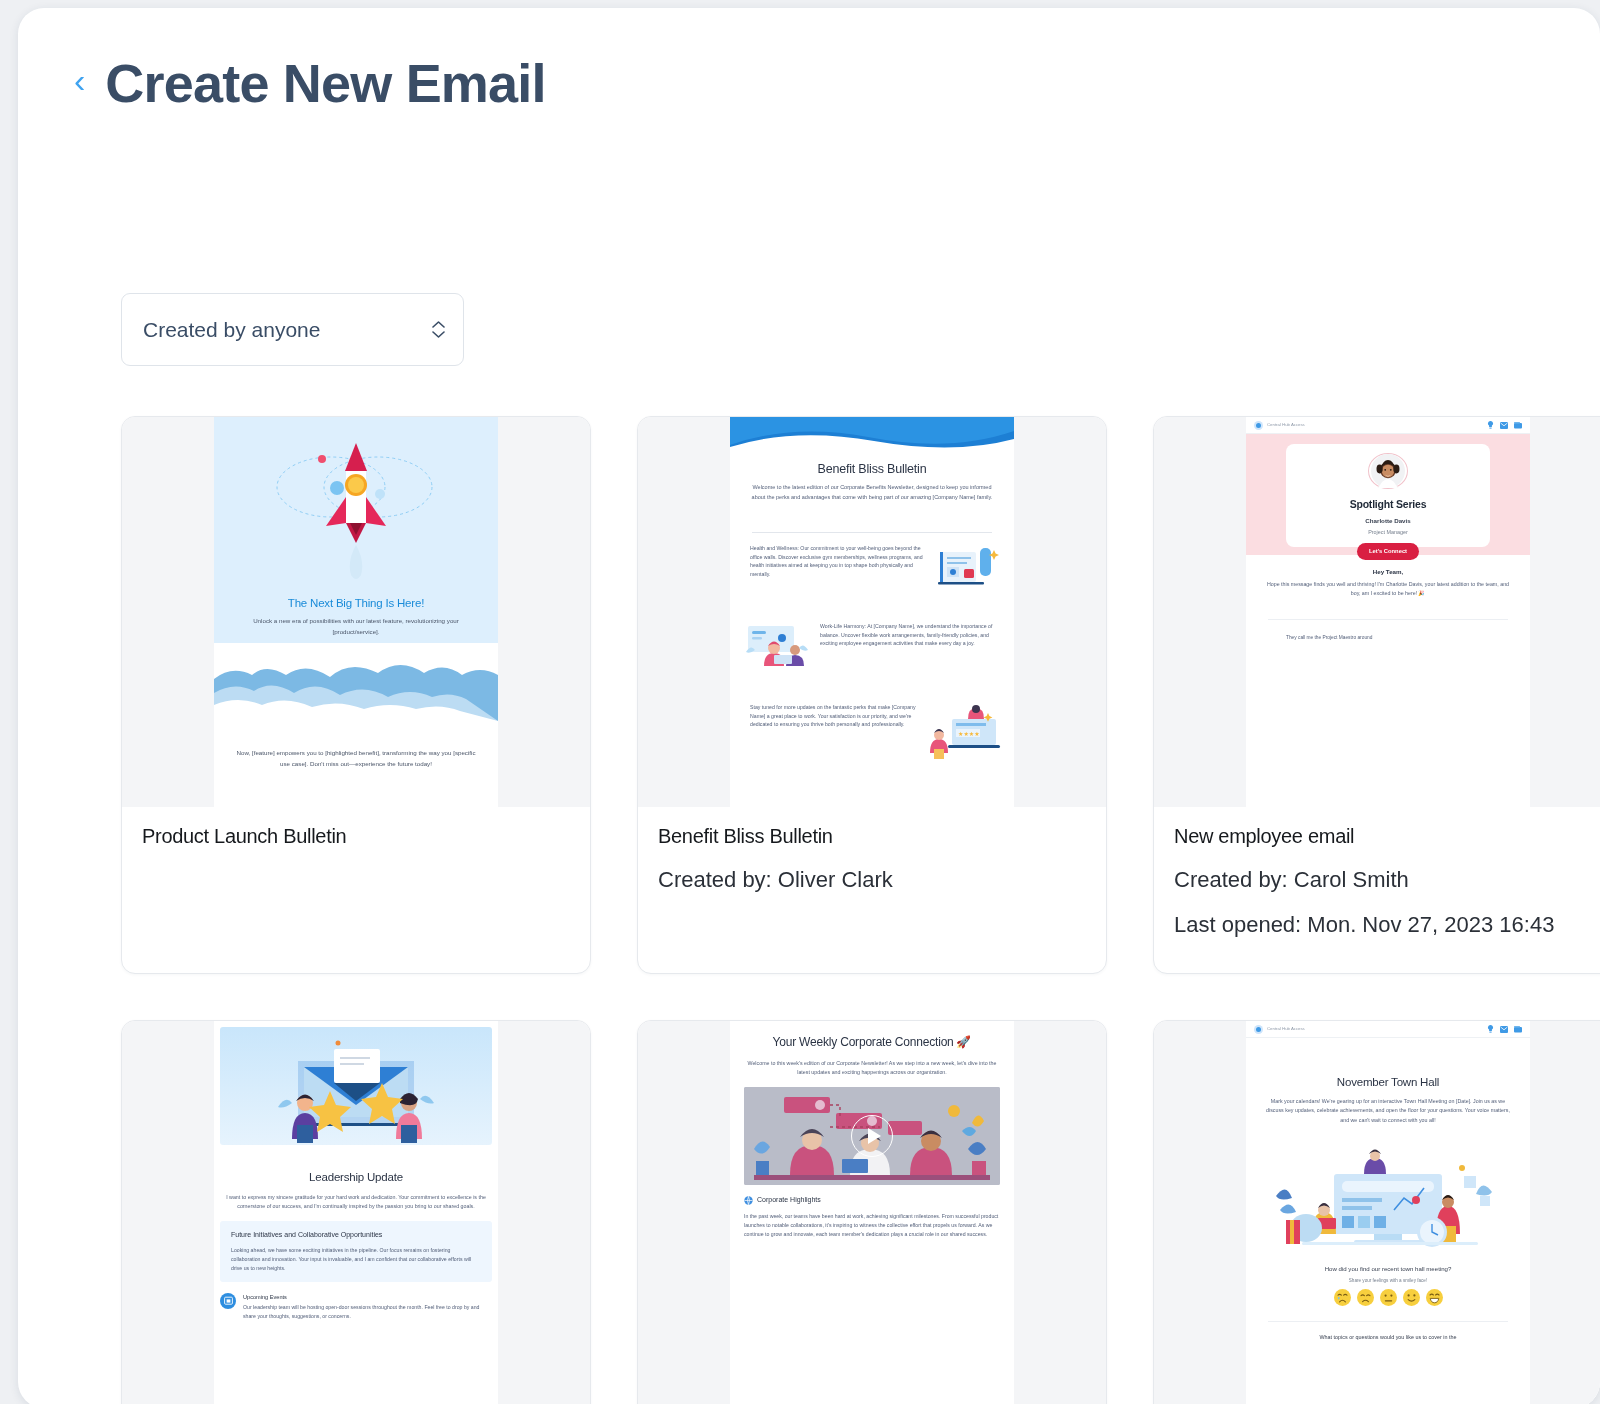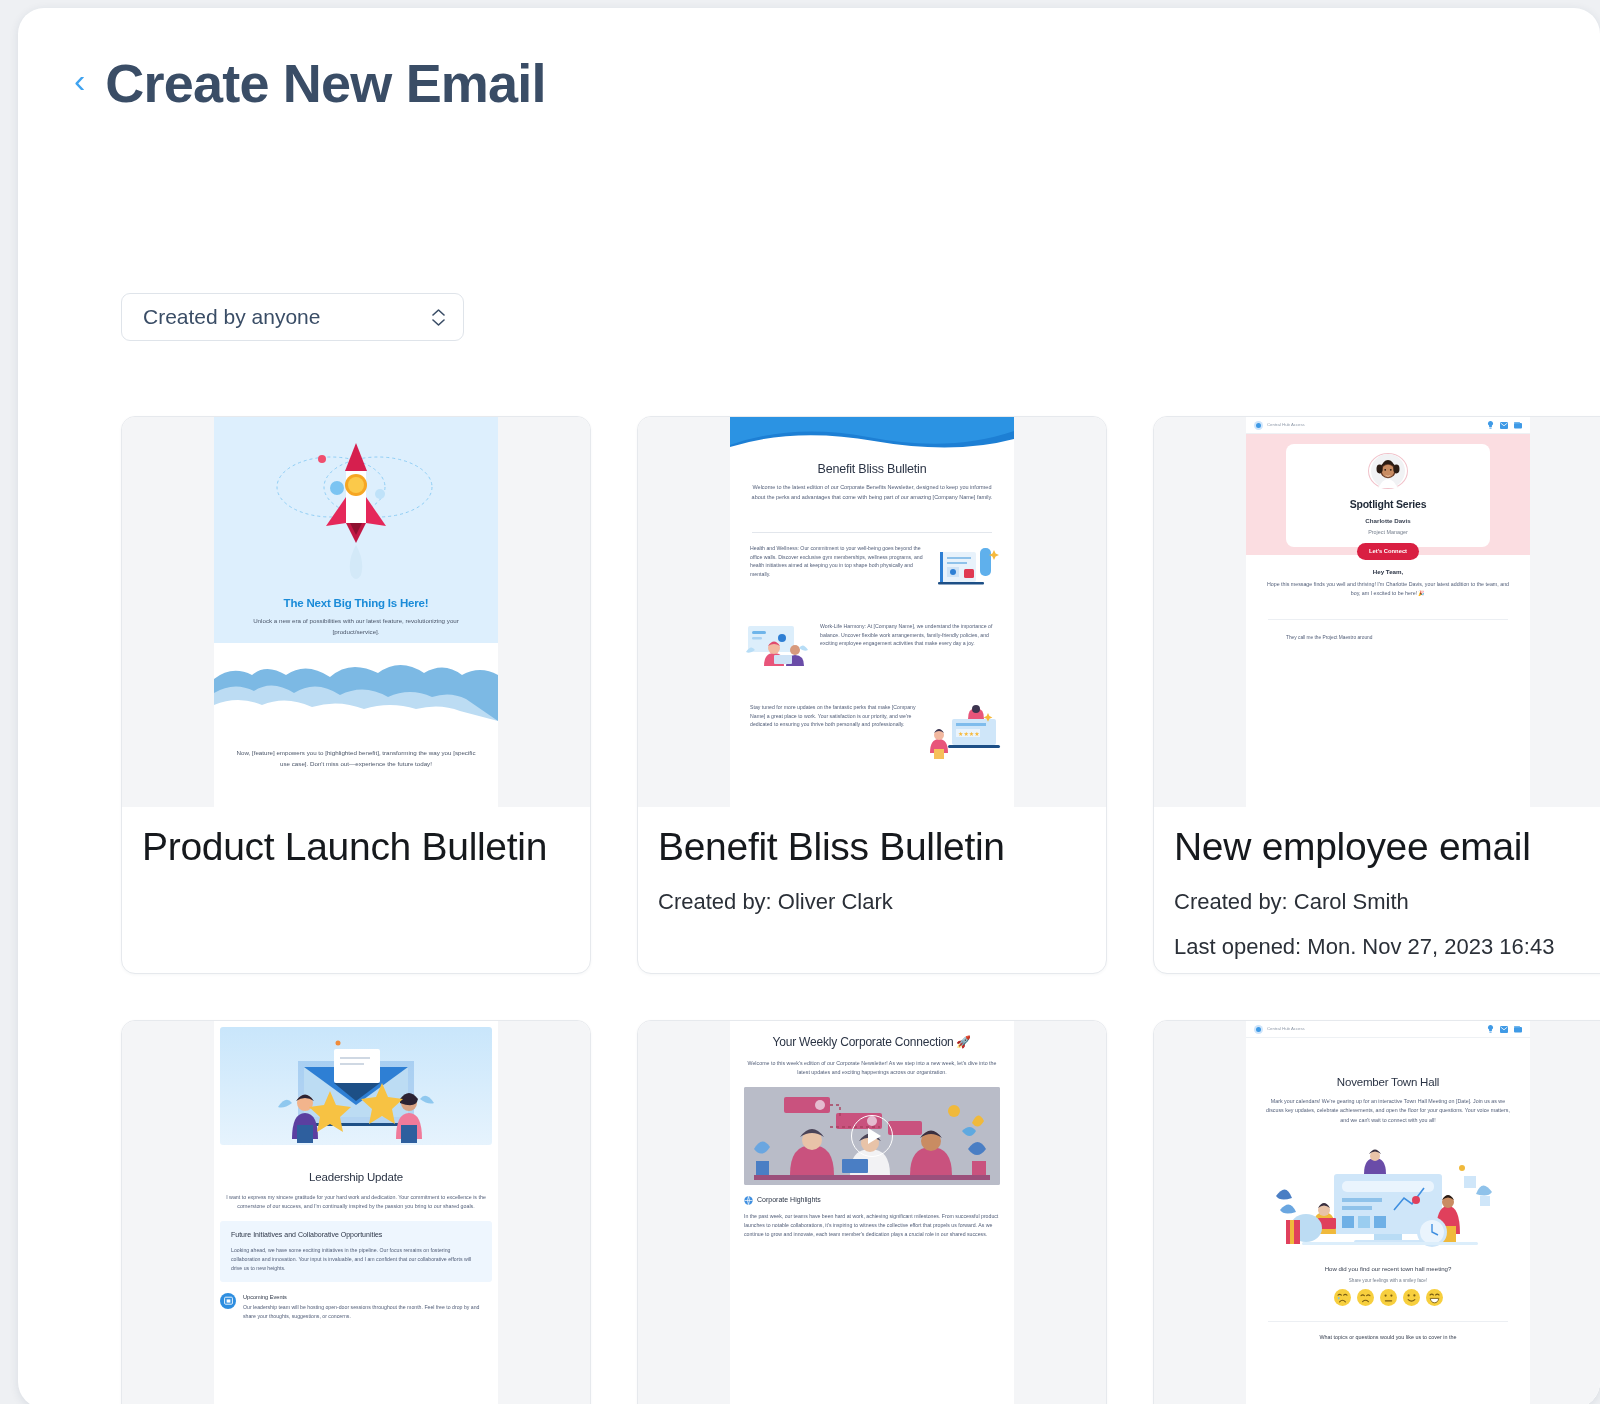--- a/index.html
+++ b/index.html
@@ -34,21 +34,21 @@
   .tabs{ position:absolute; left:103px; top:161px; display:flex; align-items:center; }
   .tab{
     font-size:20px; padding:15px 27px; border-radius:9px;
     color:#6b7b8f; cursor:pointer; white-space:nowrap;
   }
   .tab.active{ background:#ddeafa; color:#1c4f91; }
 
   
   .filter-wrap{ position:absolute; left:103px; top:285px; }
   .filter-select{
-    width:343px; height:48px;
+    width:343px; height:73px;
     border:1px solid #dfe4ea; border-radius:9px; background:#fff;
     display:flex; align-items:center; padding:0 18px 0 21px;
     cursor:pointer;
   }
   .filter-value{ font-size:21px; color:#3a4d66; flex:1; }
   .stepper{ display:flex; flex-direction:column; align-items:center; gap:3px; color:#3a4d66; }
   .stepper svg{ display:block; }
 
   
   .grid{
@@ -66,32 +66,32 @@
     height:390px; background:#f4f5f7; position:relative; overflow:hidden;
     display:flex; justify-content:center;
   }
   .doc{
     width:284px; background:#fff; height:100%;
     position:relative; overflow:hidden;
     font-size:5.4px; line-height:1.55; color:#4a5568;
   }
   .card-body{ padding:18px 20px 0 20px; }
   .card-title{
-    font-size:39px; color:#16191d; font-weight:400; line-height:1.15;
+    font-size:20px; color:#16191d; font-weight:400; line-height:1.15;
     white-space:nowrap; letter-spacing:-.3px;
   }
   .card-meta{ font-size:22px; color:#2b3038; margin-top:19px; white-space:nowrap; }
 
   
   .d1{ background:linear-gradient(#dff0fd,#e8f5fe 55%,#ffffff 56%); }
   .sky{ position:absolute; inset:0 0 42% 0; background:#ddeffd; }
   .rocket-area{ position:absolute; top:14px; left:0; right:0; height:148px; }
   .d1 .h1{
     position:absolute; top:178px; left:0; right:0; text-align:center;
-    color:#1a8bd8; font-size:11.5px; font-weight:700; letter-spacing:-.2px;
+    color:#1a8bd8; font-size:11.5px; font-weight:400; letter-spacing:-.2px;
   }
   .d1 .sub{ position:absolute; top:199px; left:24px; right:24px; text-align:center; font-size:6.2px; line-height:1.75; color:#4a5568;}
   .clouds{ position:absolute; left:0; right:0; top:232px; height:72px; }
   .d1 .foot{ position:absolute; top:330px; left:20px; right:20px; text-align:center; font-size:6.2px; line-height:1.85; color:#4a5568;}
 
   
   .wave{ position:absolute; top:0; left:0; right:0; height:34px; }
   .d2 .h1{ position:absolute; top:43px; left:0; right:0; text-align:center; font-size:12.5px; color:#2b3445; letter-spacing:-.2px;}
   .d2 .intro{ position:absolute; top:66px; left:18px; right:18px; text-align:center; font-size:5.5px; line-height:1.75; color:#54607a;}
   .d2 .rule{ position:absolute; top:115px; left:22px; right:22px; height:1px; background:#e2e6ec;}

